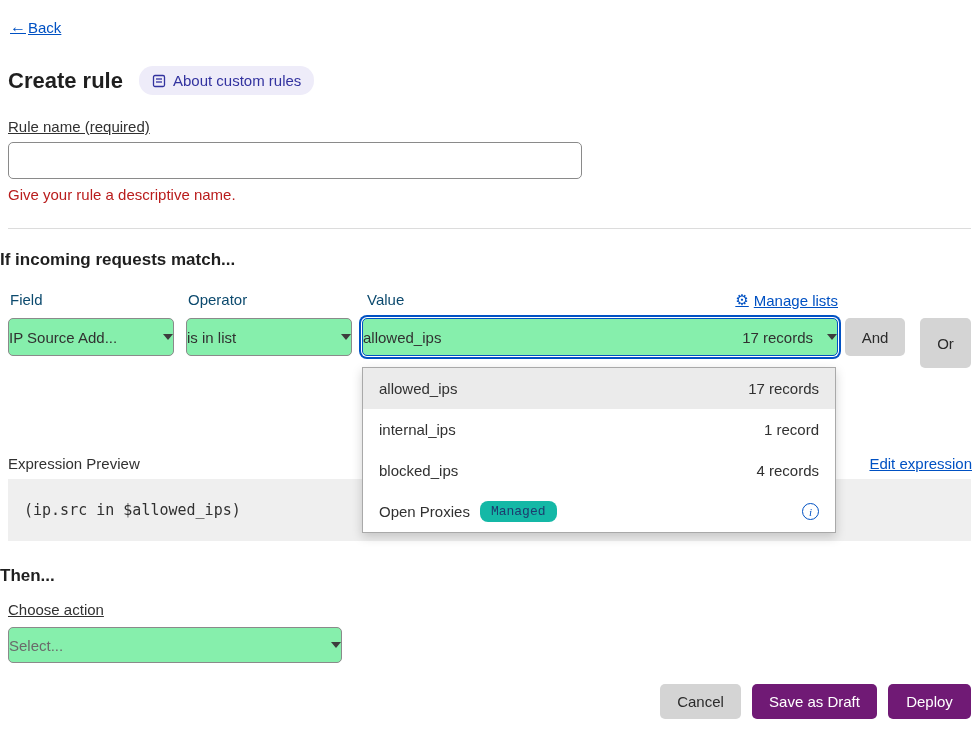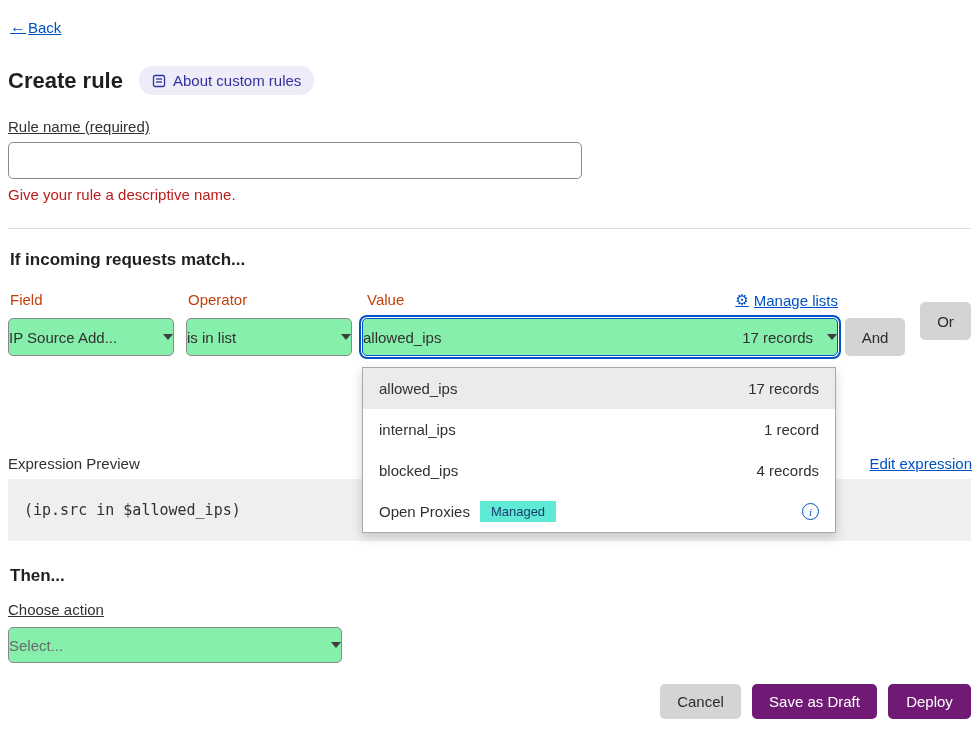--- a/index.html
+++ b/index.html
@@ -20,25 +20,25 @@
 
   .form-label { position:absolute; left:8px; font-size:15px; color:#313131;text-decoration:underline; }
   .rule-name-label { top:118px; }
   .rule-name-input { position:absolute; left:8px; top:142px; width:574px; height:37px;
                      border:1px solid #8a8a8a; border-radius:5px; font-size:15px; padding:0 10px;
                      font-family:"Liberation Sans", sans-serif; color:#313131; outline:none; }
   .rule-name-helper { position:absolute; left:8px; top:186px; font-size:15px; color:#b91c1c; }
 
   .divider { position:absolute; left:8px; right:8px; top:228px; border:none; border-top:1px solid #dcdcdc; }
 
-  .section-heading { position:absolute; left:10px; font-size:17px; font-weight:bold; color:#1f1f1f; }
+  .section-heading { position:absolute; left:0; font-size:17px; font-weight:bold; color:#1f1f1f; }
   .match-heading { top:250px; }
   .then-heading { top:566px; }
 
-  .col-label { position:absolute; top:291px; font-size:15px; color:#c2410c; }
+  .col-label { position:absolute; top:291px; font-size:15px; color:#0c4a6e; }
   .field-label { left:10px; }
   .operator-label { left:188px; }
   .value-label { left:367px; }
 
   .manage-lists { position:absolute; top:291px; right:141px; font-size:15px; display:inline-flex; align-items:center; gap:5px; }
   .gear-icon { font-size:15px; text-decoration:none; display:inline-block; }
 
   .select { position:absolute; top:318px; height:38px; background:#86efac; border:1px solid #8a8a8a; border-radius:5px;
             display:flex; align-items:center; justify-content:space-between; padding:0 0; font-size:15px;
             color:#313131; cursor:pointer; }
@@ -48,29 +48,29 @@
                   box-shadow:0 0 0 1px #fff, 0 0 0 3px #0051c3; }
   .select-right { display:flex; align-items:center; gap:14px; }
   .chev { width:0; height:0; border-left:5px solid transparent; border-right:5px solid transparent;
           border-top:6px solid #3d3d3d; flex:0 0 auto; }
 
   .btn { border:none; border-radius:5px; font-size:15px; cursor:pointer;
          font-family:"Liberation Sans", sans-serif; display:flex; align-items:center; justify-content:center; }
   .btn-gray { background:#d4d4d4; color:#2b2b2b; }
   .btn-blue { background:#701a75; color:#fff; }
   .and-btn { position:absolute; top:318px; left:845px; width:60px; height:38px; }
-  .or-btn  { position:absolute; top:302px; left:920px; width:51px; height:38px; }
+  .or-btn  { position:absolute; top:318px; left:920px; width:51px; height:50px; }
 
   .list-menu { position:absolute; left:362px; top:367px; width:474px; background:#fff;
                border:1px solid #a9a9a9; box-shadow:0 4px 10px rgba(0,0,0,0.18); z-index:10; }
   .list-item { height:41px; display:flex; align-items:center; justify-content:space-between;
                padding:0 16px; font-size:15px; color:#313131; cursor:pointer; background:#fff; }
   .list-item.selected { background:#ebebeb; }
   .list-item-left { display:flex; align-items:center; gap:10px; }
-  .managed-pill { background:#5eead4; color:#1d3c6e; border-radius:0; padding:3px 11px; font-size:13px; }
+  .managed-pill { background:#14b8a6; color:#1d3c6e; border-radius:8px; padding:3px 11px; font-size:13px;font-family:Liberation Mono, monospace; }
   .info-icon { width:17px; height:17px; border:1px solid #0051c3; border-radius:50%; color:#0051c3;
                font-size:11px; font-style:italic; font-family:"Liberation Serif", serif;
                display:flex; align-items:center; justify-content:center; cursor:pointer; }
 
   .expr-label { position:absolute; left:8px; top:455px; font-size:15px; color:#313131; }
   .edit-expression { position:absolute; right:7px; top:455px; font-size:15px;margin-left:40px; }
   .expr-code { position:absolute; left:8px; right:8px; top:479px; height:62px; background:#efefef;
                display:flex; align-items:center; padding:0 16px;
                font-family:"DejaVu Sans Mono", monospace; font-size:15px; color:#313131; }
 

